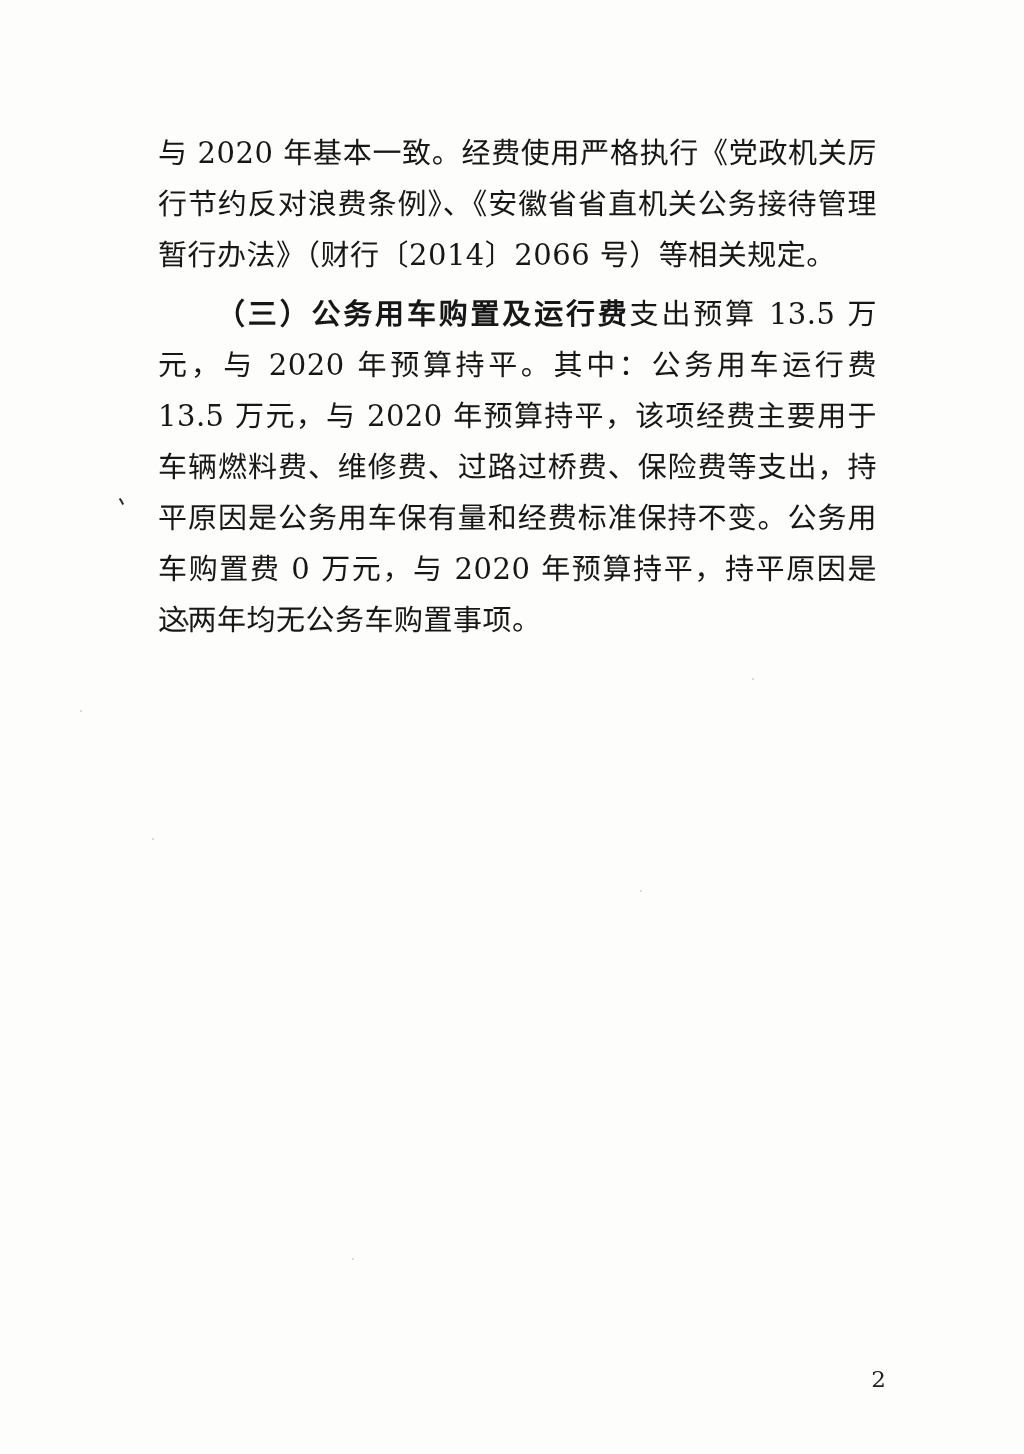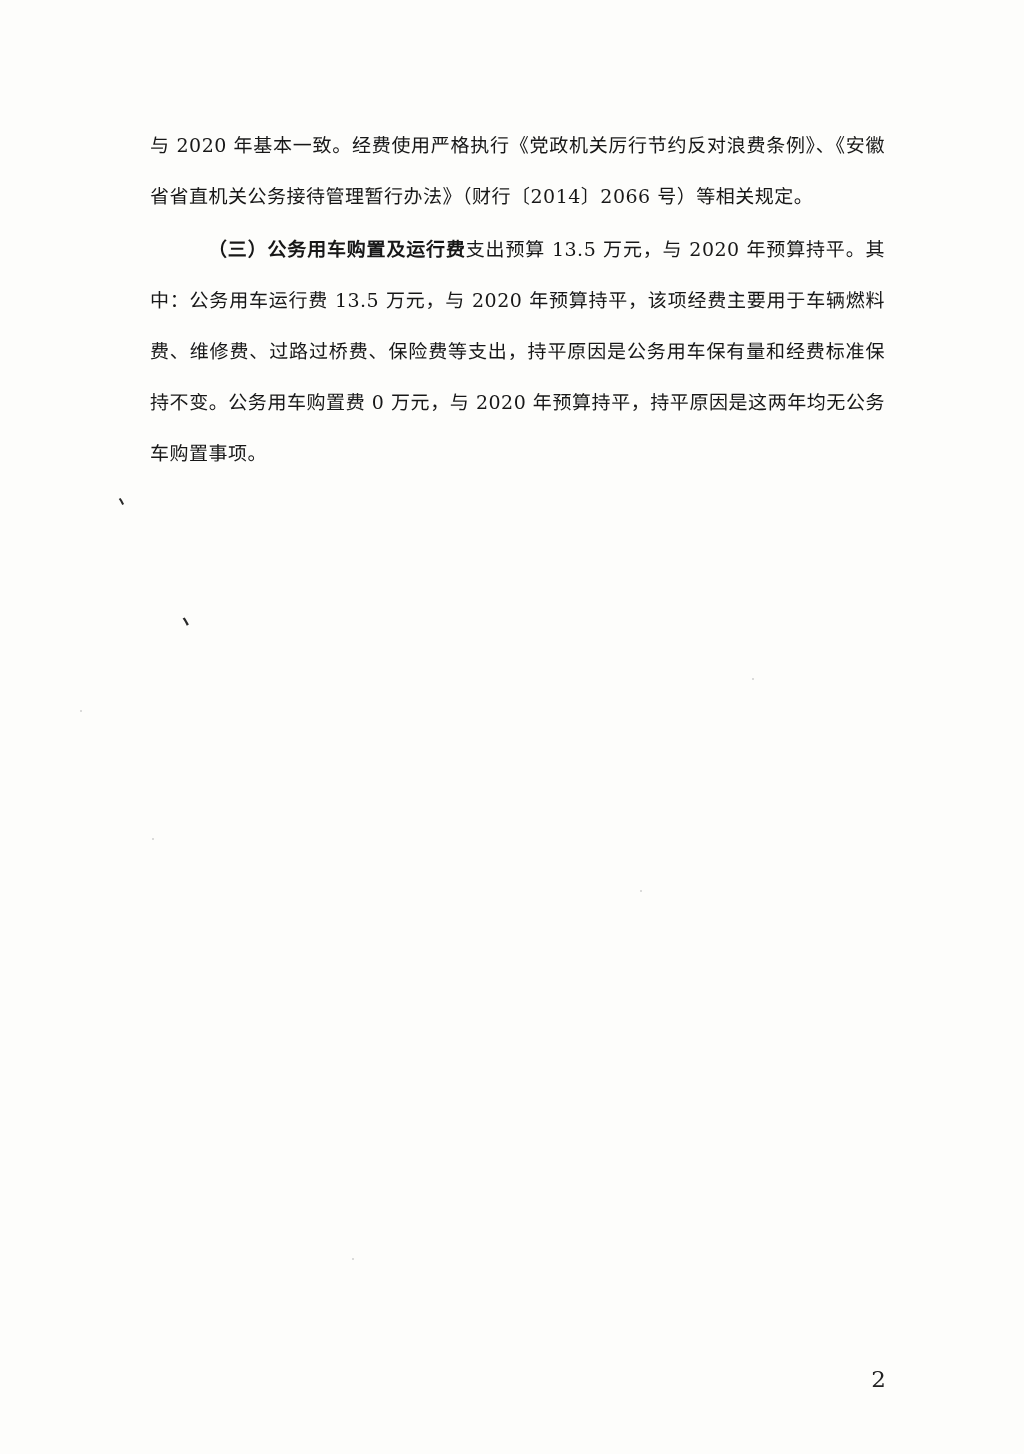--- a/index.html
+++ b/index.html
@@ -25,27 +25,27 @@
   }
 
   .page-inner {
     position: absolute;
     left: 150px;
     top: 120px;
     width: 735px;
   }
 
   .para {
-    font-size: 19px;
+    font-size: 29px;
     line-height: 51px;
     letter-spacing: 0.5px;
     text-align: justify;
     text-justify: inter-ideograph;
     color: #171717;
-    margin: 0;
+    margin: 8px;
   }
 
   .para + .para {
     margin-top: 2px;
   }
 
   .indent {
     text-indent: 58px;
   }
 

